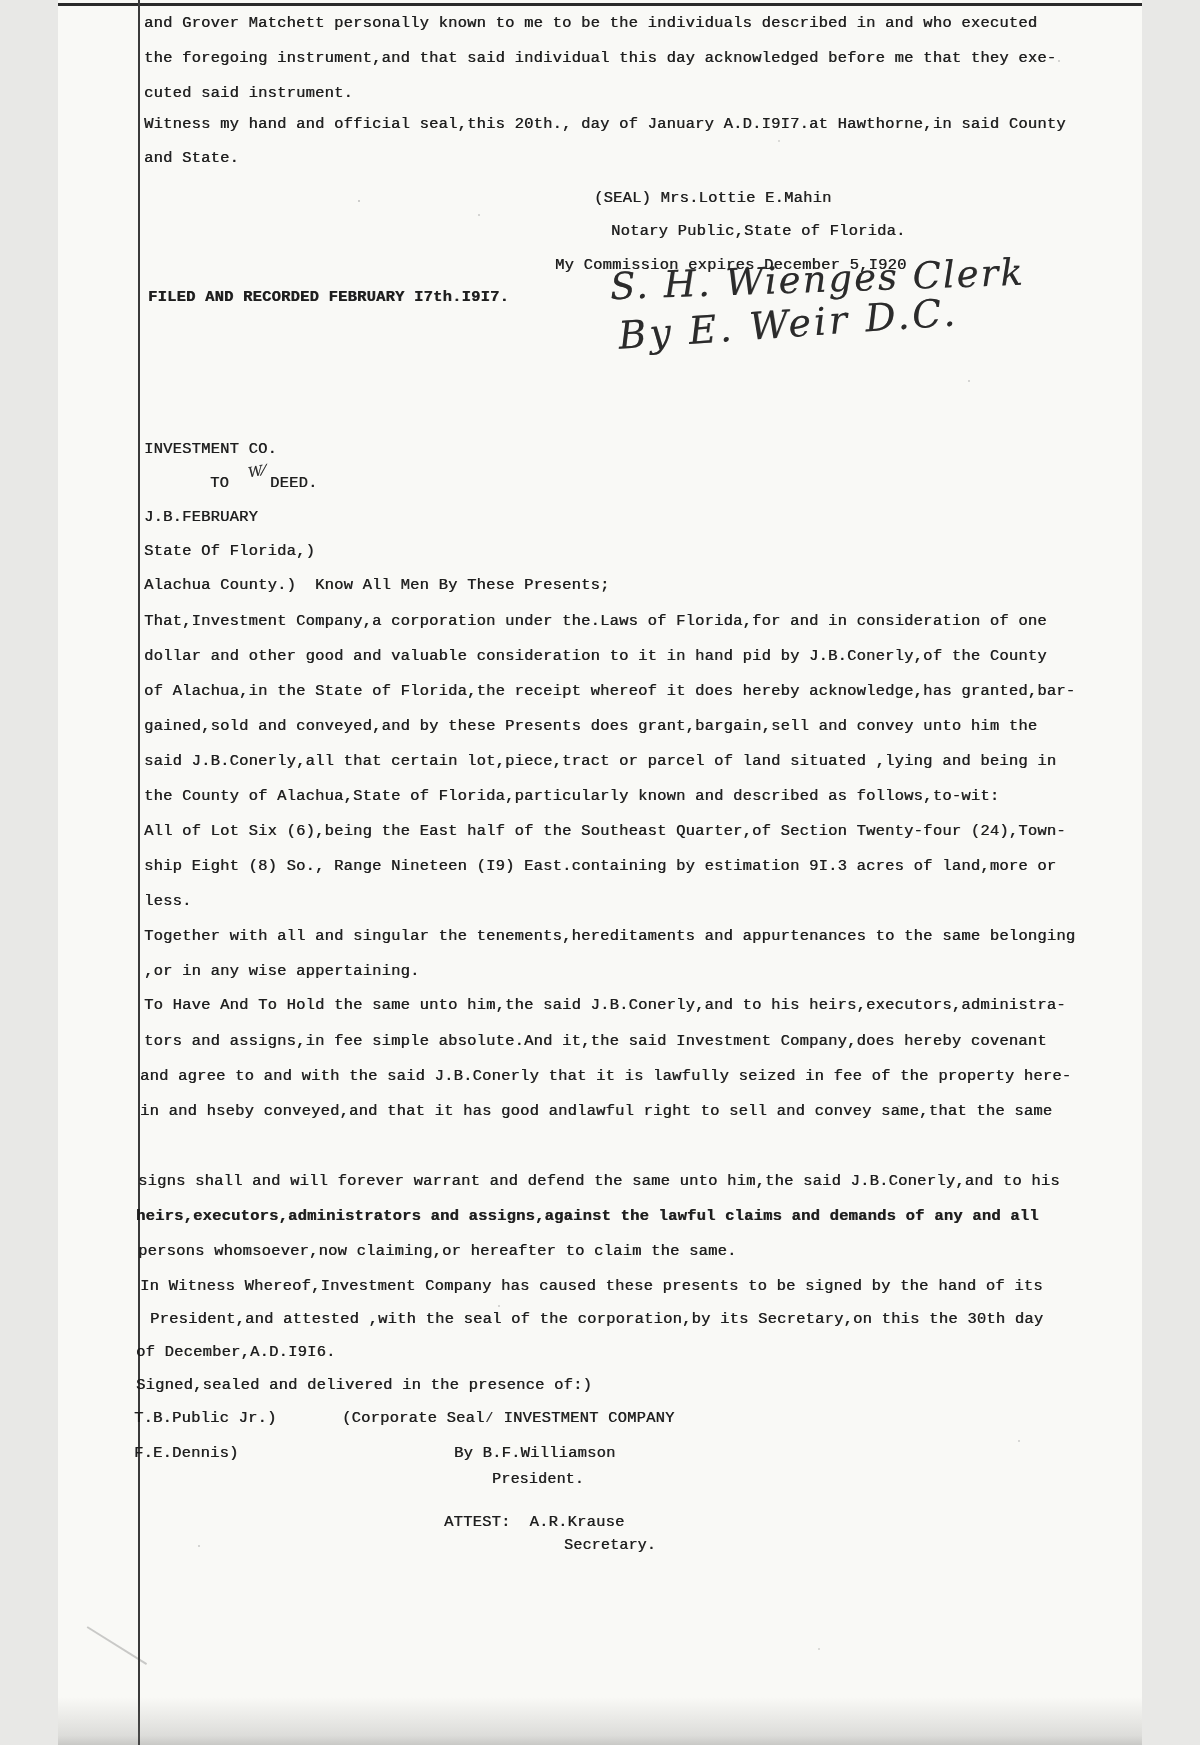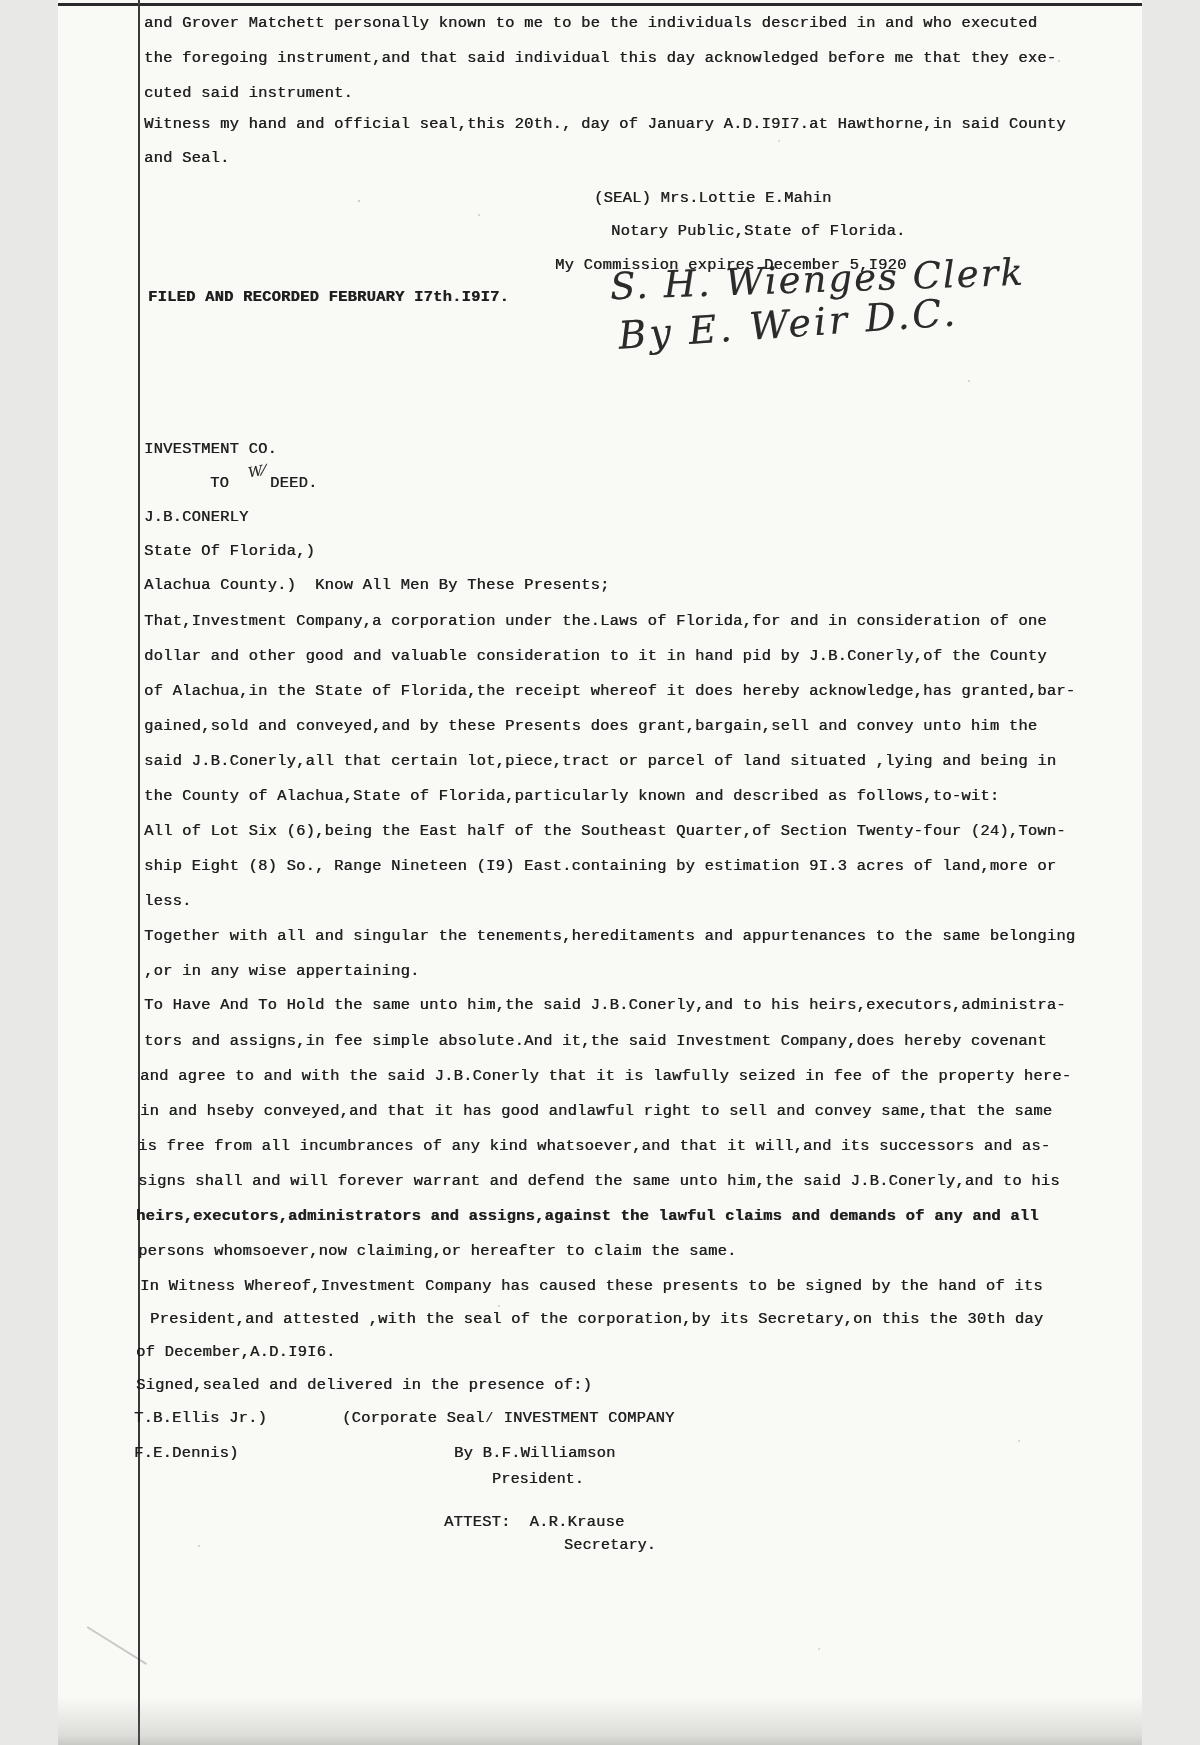--- a/index.html
+++ b/index.html
@@ -60,63 +60,62 @@
   <div class="rule left"></div>
   <div class="rule right"></div>
   <div class="speckles"></div>
   <div class="corner-mark"></div>
   <div class="bottom-shade"></div>
 
   <div class="ln" style="top:14px">and Grover Matchett personally known to me to be the individuals described in and who executed</div>
   <div class="ln" style="top:49px">the foregoing instrument,and that said individual this day acknowledged before me that they exe-</div>
   <div class="ln" style="top:84px">cuted said instrument.</div>
   <div class="ln" style="top:115px">Witness my hand and official seal,this 20th., day of January A.D.I9I7.at Hawthorne,in said County</div>
-  <div class="ln" style="top:149px">and Seal.</div>
+  <div class="ln" style="top:149px">and State.</div>
 
   <div class="ln" style="top:189px;left:536px">(SEAL) Mrs.Lottie E.Mahin</div>
   <div class="ln" style="top:222px;left:553px">Notary Public,State of Florida.</div>
   <div class="ln" style="top:256px;left:497px">My Commission expires December 5,I920</div>
 
   <div class="ln bold" style="top:288px;left:90px">FILED AND RECORDED FEBRUARY I7th.I9I7.</div>
   <div class="hand sig1">S. H. Wienges Clerk</div>
   <div class="hand sig2">By E. Weir D.C.</div>
 
   <div class="ln" style="top:440px">INVESTMENT CO.</div>
   <div class="ln" style="top:474px;left:152px">TO</div>
   <div class="hand mark">W⁄</div>
   <div class="ln" style="top:474px;left:212px">DEED.</div>
-  <div class="ln" style="top:508px">J.B.CONERLY</div>
+  <div class="ln" style="top:508px">J.B.FEBRUARY</div>
   <div class="ln" style="top:542px">State Of Florida,)</div>
   <div class="ln" style="top:576px">Alachua County.)  Know All Men By These Presents;</div>
 
   <div class="ln" style="top:647px">dollar and other good and valuable consideration to it in hand pid by J.B.Conerly,of the County</div>
   <div class="ln" style="top:612px">That,Investment Company,a corporation under the.Laws of Florida,for and in consideration of one</div>
   <div class="ln" style="top:682px">of Alachua,in the State of Florida,the receipt whereof it does hereby acknowledge,has granted,bar-</div>
   <div class="ln" style="top:717px">gained,sold and conveyed,and by these Presents does grant,bargain,sell and convey unto him the</div>
   <div class="ln" style="top:752px">said J.B.Conerly,all that certain lot,piece,tract or parcel of land situated ,lying and being in</div>
   <div class="ln" style="top:787px">the County of Alachua,State of Florida,particularly known and described as follows,to-wit:</div>
   <div class="ln" style="top:822px">All of Lot Six (6),being the East half of the Southeast Quarter,of Section Twenty-four (24),Town-</div>
   <div class="ln" style="top:857px">ship Eight (8) So., Range Nineteen (I9) East.containing by estimation 9I.3 acres of land,more or</div>
   <div class="ln" style="top:892px">less.</div>
   <div class="ln" style="top:927px">Together with all and singular the tenements,hereditaments and appurtenances to the same belonging</div>
   <div class="ln" style="top:962px">,or in any wise appertaining.</div>
   <div class="ln" style="top:996px">To Have And To Hold the same unto him,the said J.B.Conerly,and to his heirs,executors,administra-</div>
   <div class="ln" style="top:1032px">tors and assigns,in fee simple absolute.And it,the said Investment Company,does hereby covenant</div>
   <div class="ln" style="top:1102px;left:82px">in and hseby conveyed,and that it has good andlawful right to sell and convey same,that the same</div>
   <div class="ln" style="top:1067px;left:82px">and agree to and with the said J.B.Conerly that it is lawfully seized in fee of the property here-</div>
-  <div class="ln" style="top:1137px;left:80px">is free from all incumbrances of any kind whatsoever,and that it will,and its successors and as-</div>
   <div class="ln" style="top:1172px;left:80px">signs shall and will forever warrant and defend the same unto him,the said J.B.Conerly,and to his</div>
   <div class="ln bold" style="top:1207px;left:78px">heirs,executors,administrators and assigns,against the lawful claims and demands of any and all</div>
   <div class="ln" style="top:1242px;left:80px">persons whomsoever,now claiming,or hereafter to claim the same.</div>
   <div class="ln" style="top:1277px;left:82px">In Witness Whereof,Investment Company has caused these presents to be signed by the hand of its</div>
   <div class="ln" style="top:1310px;left:92px">President,and attested ,with the seal of the corporation,by its Secretary,on this the 30th day</div>
   <div class="ln" style="top:1343px;left:78px">of December,A.D.I9I6.</div>
 
   <div class="ln" style="top:1376px;left:78px">Signed,sealed and delivered in the presence of:)</div>
-  <div class="ln" style="top:1409px;left:76px">T.B.Ellis Jr.)</div>
+  <div class="ln" style="top:1409px;left:76px">T.B.Public Jr.)</div>
   <div class="ln" style="top:1409px;left:284px">(Corporate Seal⁄ INVESTMENT COMPANY</div>
   <div class="ln" style="top:1444px;left:76px">F.E.Dennis)</div>
   <div class="ln" style="top:1444px;left:396px">By B.F.Williamson</div>
   <div class="ln sm" style="top:1471px;left:434px">President.</div>
   <div class="ln" style="top:1513px;left:386px">ATTEST:  A.R.Krause</div>
   <div class="ln sm" style="top:1537px;left:506px">Secretary.</div>
 
 </div>
 
 </body></html>

